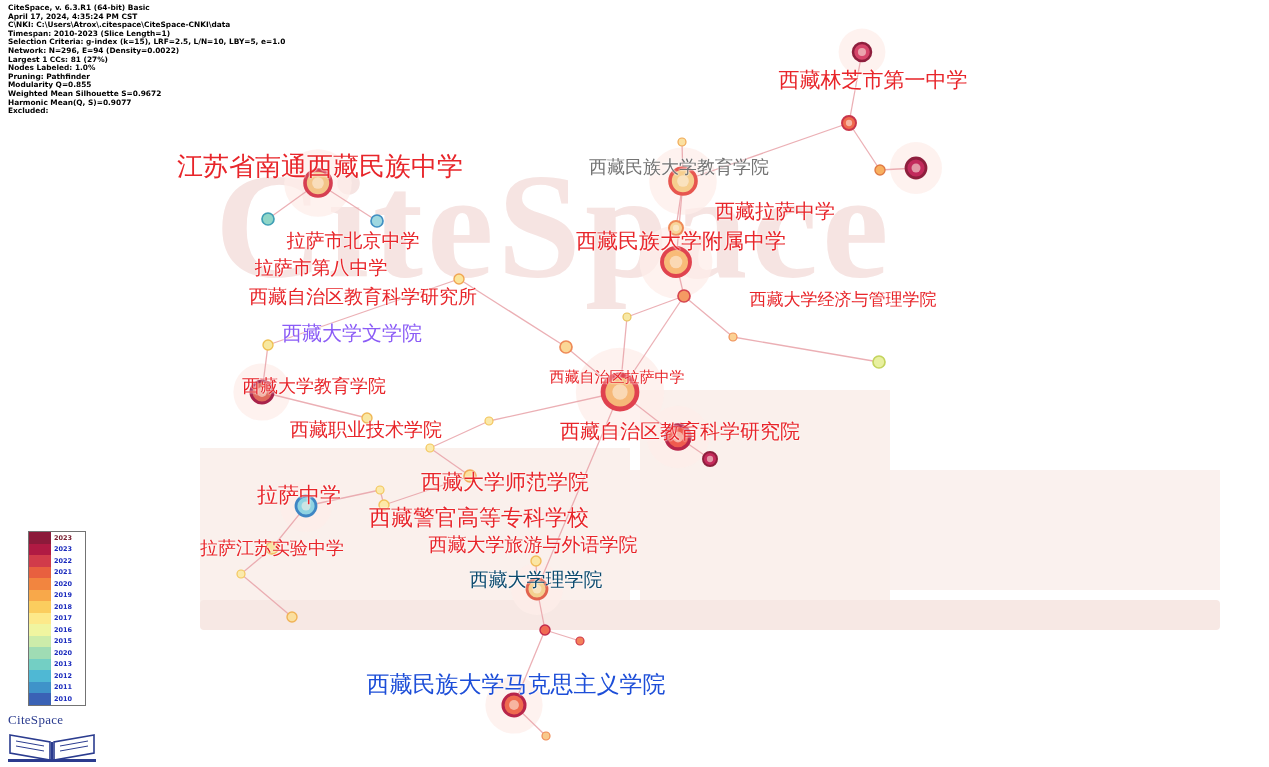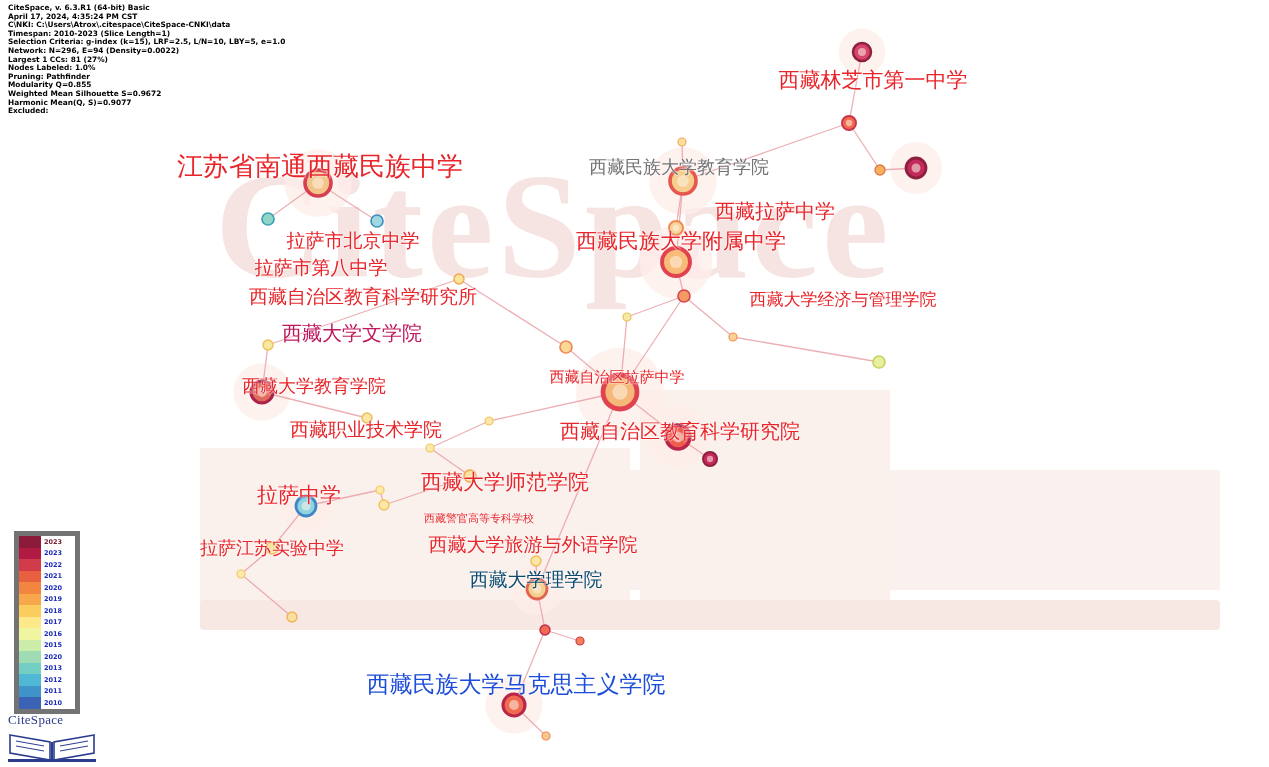--- a/index.html
+++ b/index.html
@@ -71,25 +71,25 @@
     font-family: "DejaVu Sans", "Liberation Sans", sans-serif;
     white-space: nowrap;
     z-index: 20;
     transform: translate(-50%, -50%);
     text-shadow: 0 0 2px #fff, 0 0 2px #fff;
   }
 
   
   #legend {
     position: absolute;
-    left: 14px;
+    left: 28px;
     top: 531px;
     width: 56px;
     z-index: 25;
-    border: 5px solid #737373;
+    border: 1px solid #737373;
   }
   .lg-row {
     height: 11.5px;
     display: flex;
     align-items: center;
     position: relative;
   }
   .lg-sw {
     width: 22px;
     height: 100%;
@@ -329,28 +329,28 @@
 
   <div id="labels">
       <div class="nlabel" style="left: 873px; top: 80px; font-size: 21px; color: rgb(232, 37, 42);">西藏林芝市第一中学</div>
       <div class="nlabel" style="left: 679px; top: 167px; font-size: 18px; color: #737373;">西藏民族大学教育学院</div>
       <div class="nlabel" style="left: 775px; top: 211px; font-size: 20px; color: rgb(232, 37, 42);">西藏拉萨中学</div>
       <div class="nlabel" style="left: 672px; top: 241px; font-size: 21px; color: rgb(232, 37, 42); margin-left: 9px;">西藏民族大学附属中学</div>
       <div class="nlabel" style="left: 320px; top: 166px; font-size: 26px; color: rgb(232, 37, 42);">江苏省南通西藏民族中学</div>
       <div class="nlabel" style="left: 353px; top: 241px; font-size: 19px; color: rgb(232, 37, 42);">拉萨市北京中学</div>
       <div class="nlabel" style="left: 321px; top: 268px; font-size: 19px; color: rgb(232, 37, 42);">拉萨市第八中学</div>
       <div class="nlabel" style="left: 363px; top: 297px; font-size: 19px; color: rgb(232, 37, 42);">西藏自治区教育科学研究所</div>
-      <div class="nlabel" style="left: 352px; top: 333px; font-size: 20px; color: #be185d;">西藏大学文学院</div>
+      <div class="nlabel" style="left: 352px; top: 333px; font-size: 20px; color: #8b5cf6;">西藏大学文学院</div>
       <div class="nlabel" style="left: 274px; top: 386px; font-size: 18px; color: rgb(232, 37, 42); margin-left: 40px;">西藏大学教育学院</div>
       <div class="nlabel" style="left: 366px; top: 430px; font-size: 19px; color: rgb(232, 37, 42);">西藏职业技术学院</div>
       <div class="nlabel" style="left: 843px; top: 299px; font-size: 17px; color: rgb(232, 37, 42);">西藏大学经济与管理学院</div>
       <div class="nlabel" style="left: 617px; top: 377px; font-size: 15px; color: rgb(232, 37, 42); text-align: right;">西藏自治区拉萨中学</div>
       <div class="nlabel" style="left: 680px; top: 431px; font-size: 20px; color: rgb(232, 37, 42);">西藏自治区教育科学研究院</div>
       <div class="nlabel" style="left: 505px; top: 482px; font-size: 21px; color: rgb(232, 37, 42);">西藏大学师范学院</div>
-      <div class="nlabel" style="left: 479px; top: 518px; font-size: 11px; color: rgb(232, 37, 42);">西藏警官高等专科学校</div>
+      <div class="nlabel" style="left: 479px; top: 518px; font-size: 22px; color: rgb(232, 37, 42);">西藏警官高等专科学校</div>
       <div class="nlabel" style="left: 299px; top: 495px; font-size: 21px; color: rgb(232, 37, 42);">拉萨中学</div>
       <div class="nlabel" style="left: 272px; top: 548px; font-size: 18px; color: rgb(232, 37, 42);">拉萨江苏实验中学</div>
       <div class="nlabel" style="left: 533px; top: 545px; font-size: 19px; color: rgb(232, 37, 42);">西藏大学旅游与外语学院</div>
       <div class="nlabel" style="left: 536px; top: 580px; font-size: 19px; color: #0c4a6e;">西藏大学理学院</div>
       <div class="nlabel" style="left: 516px; top: 684px; font-size: 23px; color: #1d4ed8;">西藏民族大学马克思主义学院</div>
     </div>
 
   <div id="legend">
       <div class="lg-row">
         <div class="lg-sw" style="background: rgb(140, 26, 58);"></div>

